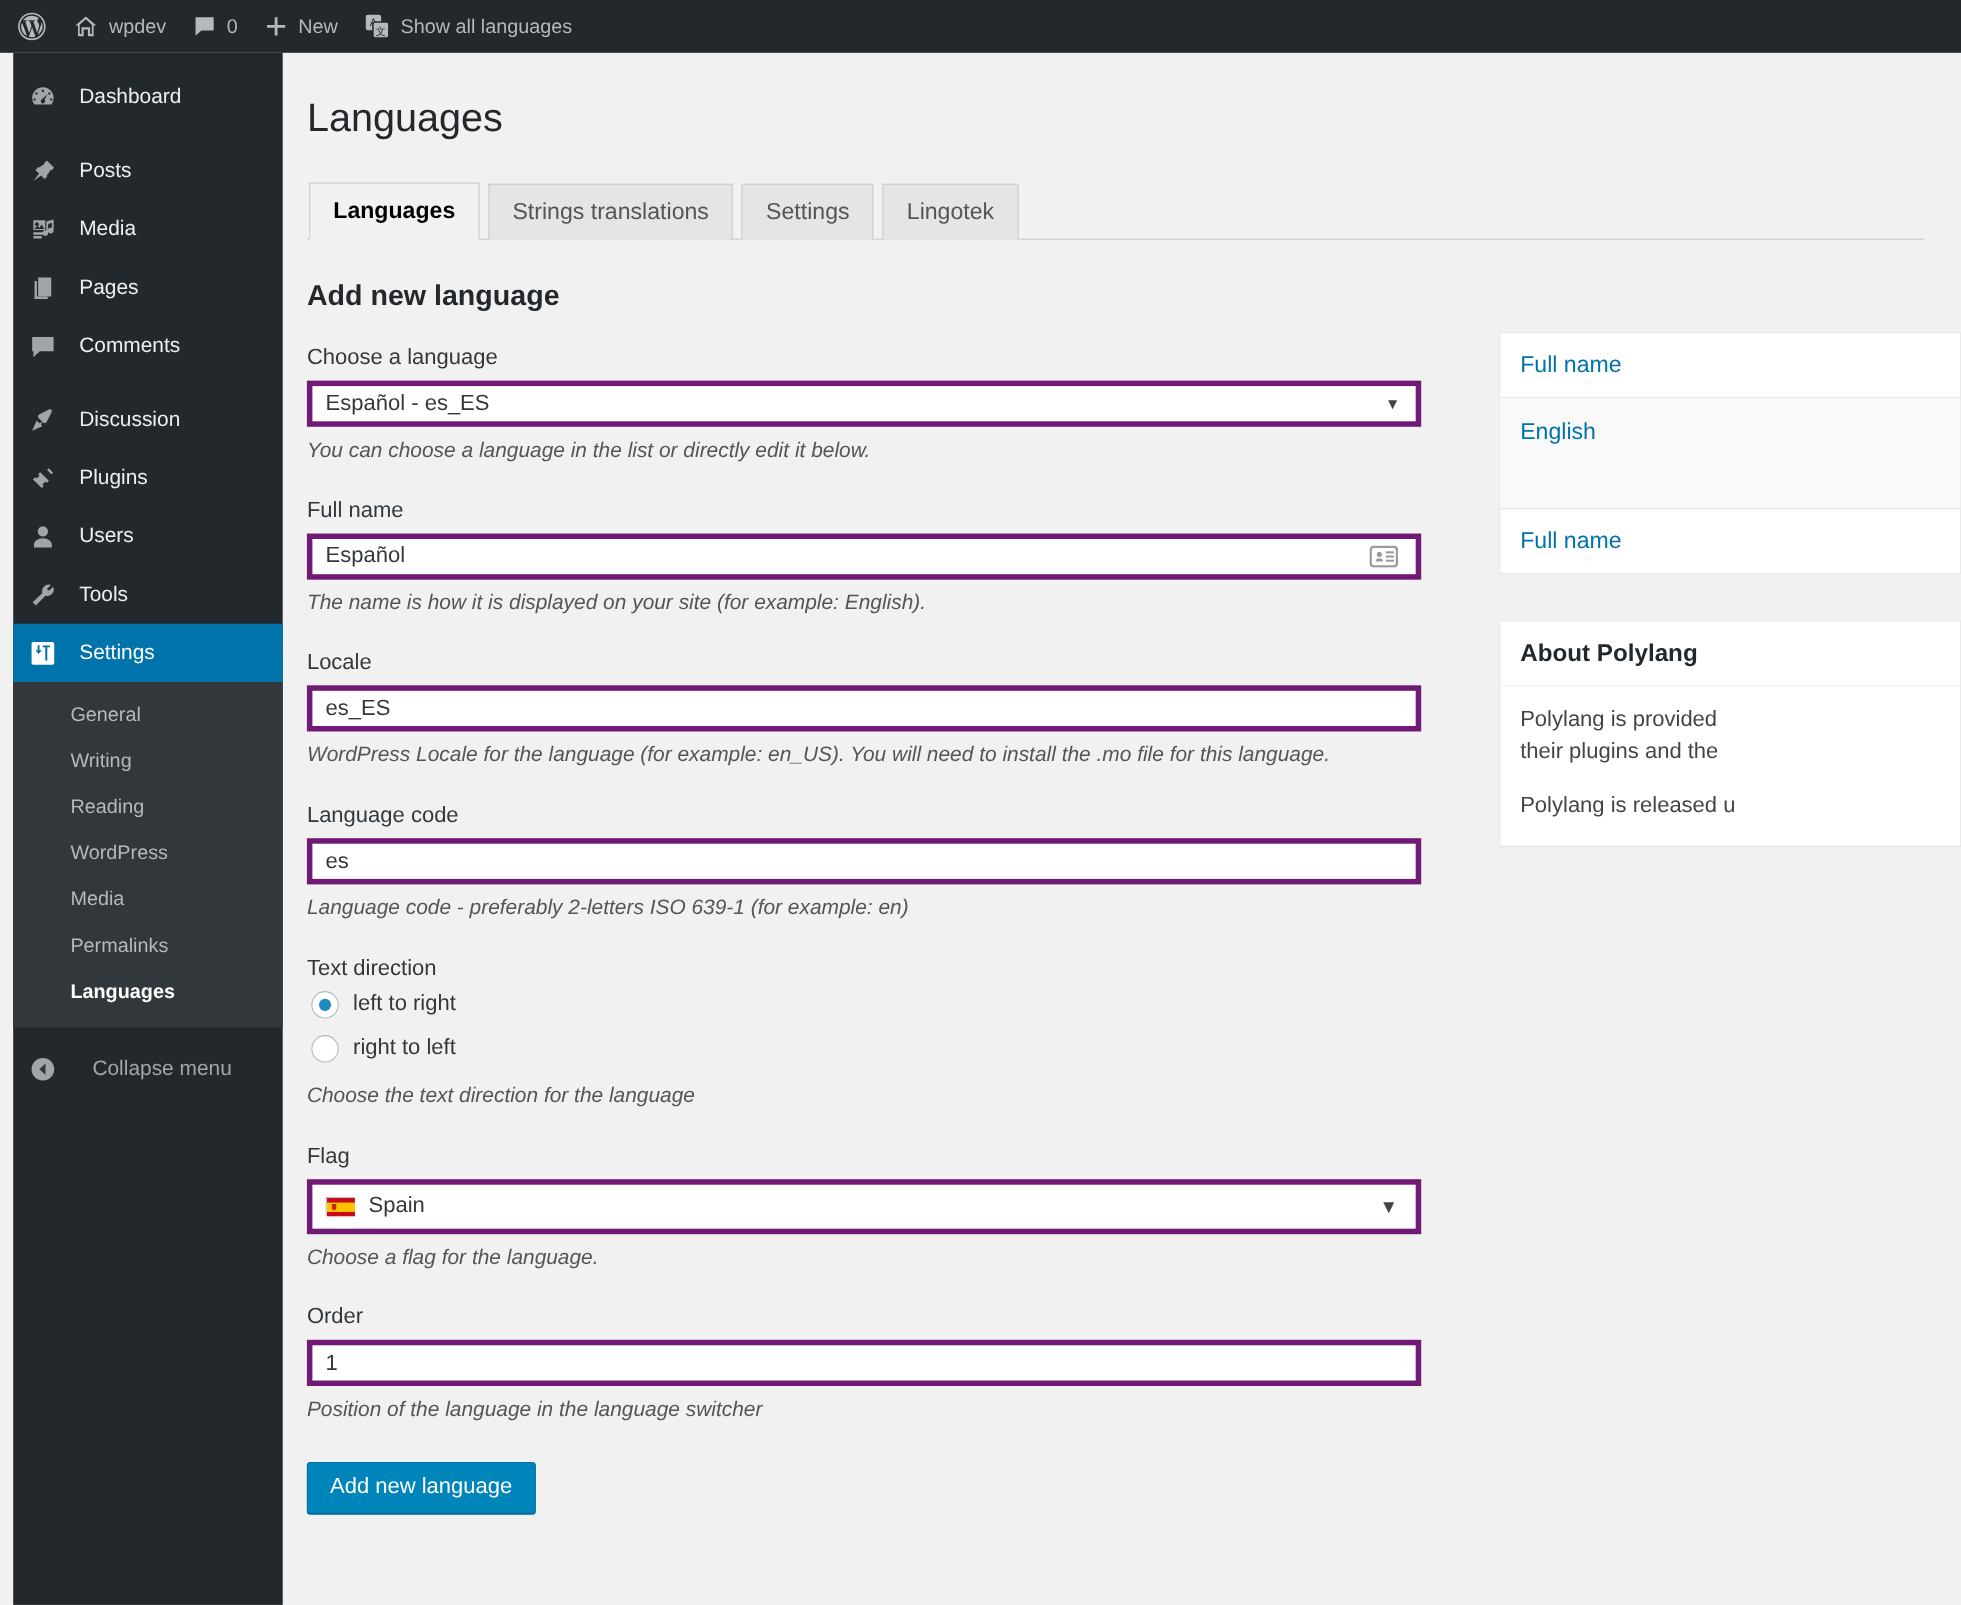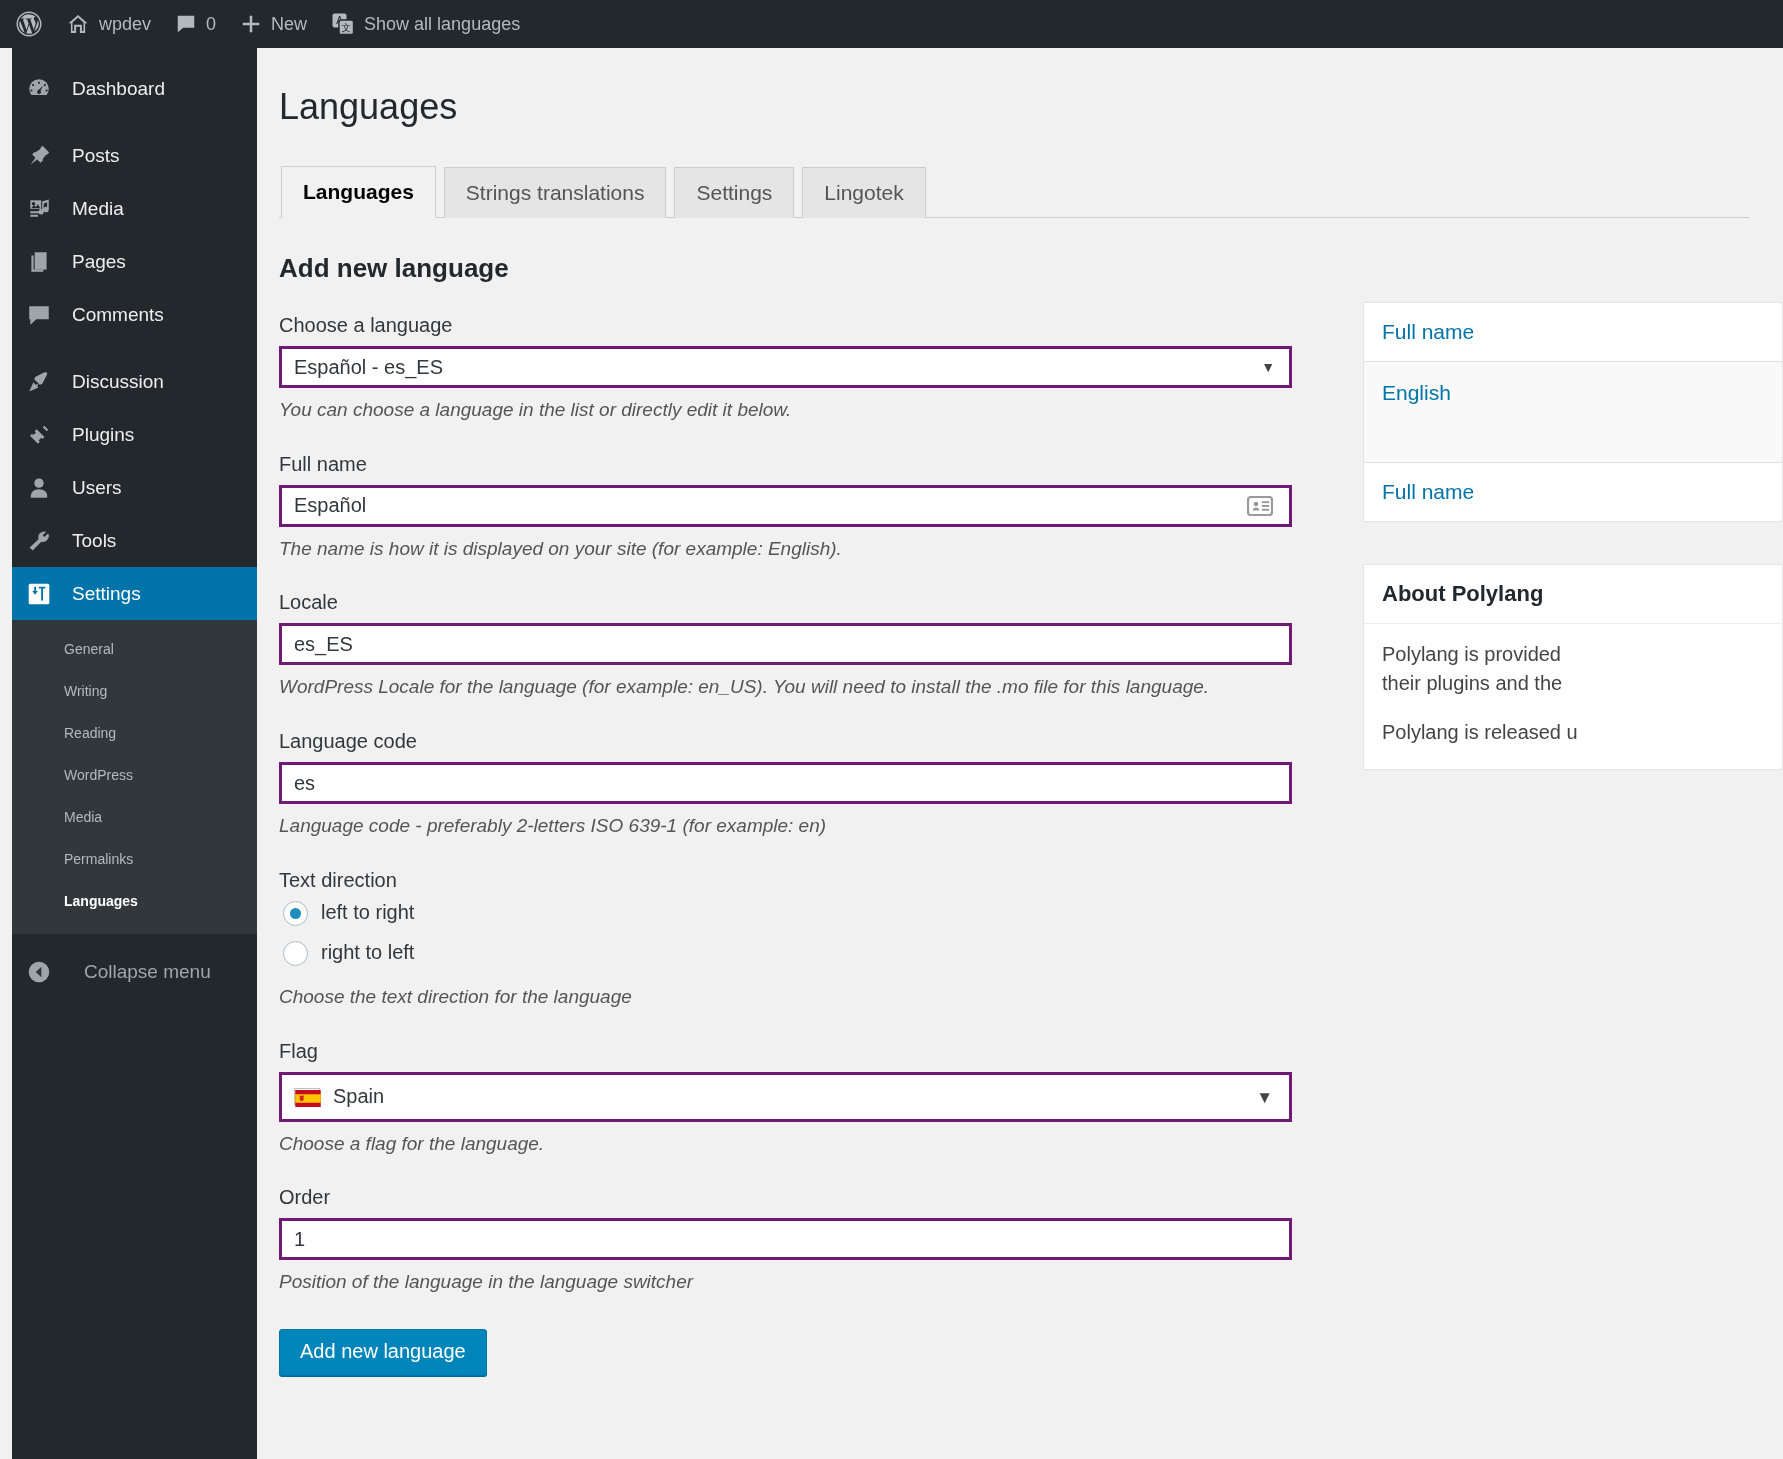--- a/index.html
+++ b/index.html
@@ -55,21 +55,21 @@
   }
   .menu-item.current .mi-ico svg { fill: #fff; }
   .menu-item.current::after {
     content: ""; position: absolute; right: -8px; top: 50%;
     transform: translateY(-50%);
     border: 8px solid transparent; border-right-color: #f1f1f1;
   }
   .submenu { background: #32373c; padding: 8px 0 12px 0; }
   .submenu-item {
     display: block; padding: 8px 0 8px 52px;
-    color: #b4b9be; font-size: 14px; cursor: pointer;
+    color: #b4b9be; font-size: 18px; cursor: pointer;
     line-height: 26px;
   }
   .submenu-item.current { color: #fff; font-weight: bold; }
   .collapse-row {
     display: flex; align-items: center; gap: 32px;
     height: 56px; padding-left: 14px; color: #a0a5aa;
     cursor: pointer; font-size: 19px;
     margin-top: 10px;
   }
   .collapse-ico { width: 26px; height: 26px; flex: 0 0 26px; }
@@ -118,21 +118,21 @@
     display: block; font-size: 20px; color: #32373c;
     margin-bottom: 8px; line-height: 1.3;
   }
   .field-desc {
     font-style: italic; font-size: 19px; color: #555;
     margin: 10px 0 28px 0; line-height: 1.3;
   }
 
   .txt-input, .sel-input {
     width: 1013px; height: 42px;
-    background: #fff; border: 3px solid #701a75;
+    background: #fff; border: 5px solid #701a75;
     font-size: 20px; color: #32373c;
     padding: 0 12px; display: flex; align-items: center;
     position: relative;
   }
   .sel-input { cursor: pointer; }
   .sel-caret {
     position: absolute; right: 14px; top: 50%; transform: translateY(-50%);
     font-size: 14px; color: #444; line-height: 1;
   }
   .flag-sel { height: 50px; }

